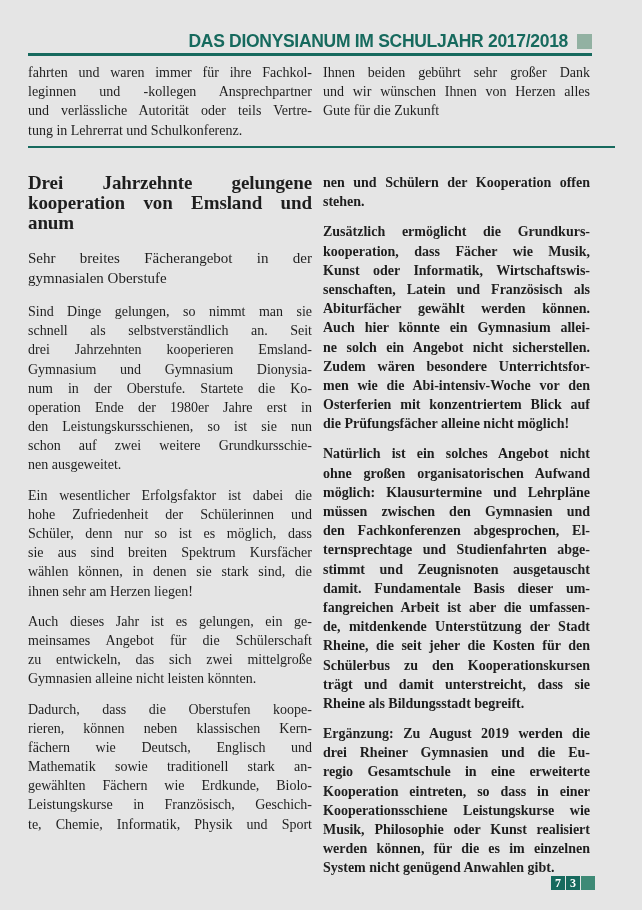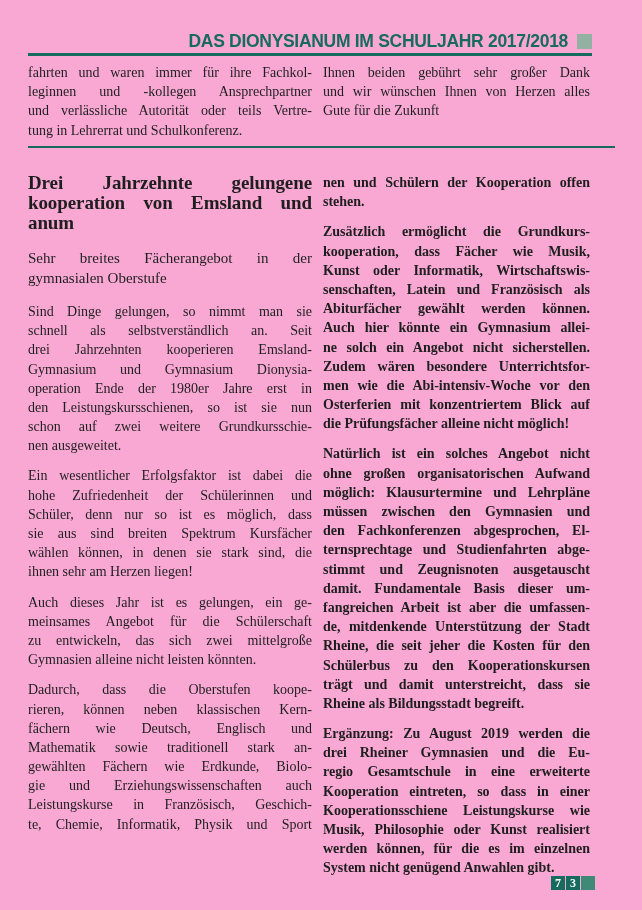--- a/index.html
+++ b/index.html
@@ -1,17 +1,17 @@
 <!DOCTYPE html>
 <html lang="de" style="--teal: #176a5e; --sage: #92b1a2; --mid-green: #3e8a76; --text: #1e1e1e;"><head>
 <meta charset="utf-8">
 <style>
   html,body { margin:0; padding:0; background:#ffffff; }
   .page {
-    position:relative; width:642px; height:910px; background:#f9a8d4;
+    position:relative; width:642px; height:910px; background:#e5e5e5;
     font-family:"Liberation Serif", serif; overflow:hidden;
   }
   
   .header-row {
     position:absolute; top:29px; left:28px; width:564px; height:24px;
     display:flex; align-items:center; justify-content:flex-end; gap:9px;
   }
   .header-title {
     color:var(--teal,#176a5e); font-family:"Liberation Sans", sans-serif;
     font-weight:bold; font-size:17.5px; letter-spacing:-0.3px; white-space:nowrap;
@@ -80,20 +80,21 @@
     <div class="article-subtitle">
         <div class="ln">Sehr breites Fächerangebot in der</div>
         <div class="ln last">gymnasialen Oberstufe</div>
       </div>
     <div>
         <div class="para">
           <div class="ln">Sind Dinge gelungen, so nimmt man sie</div>
           <div class="ln">schnell als selbstverständlich an. Seit</div>
           <div class="ln">drei Jahrzehnten kooperieren Emsland-</div>
           <div class="ln">Gymnasium und Gymnasium Dionysia-</div>
+          <div class="ln">num in der Oberstufe. Startete die Ko-</div>
           <div class="ln">operation Ende der 1980er Jahre erst in</div>
           <div class="ln">den Leistungskursschienen, so ist sie nun</div>
           <div class="ln">schon auf zwei weitere Grundkursschie-</div>
           <div class="ln last">nen ausgeweitet.</div>
         </div>
         <div class="para">
           <div class="ln">Ein wesentlicher Erfolgsfaktor ist dabei die</div>
           <div class="ln">hohe Zufriedenheit der Schülerinnen und</div>
           <div class="ln">Schüler, denn nur so ist es möglich, dass</div>
           <div class="ln">sie aus sind breiten Spektrum Kursfächer</div>
@@ -105,21 +106,20 @@
           <div class="ln">meinsames Angebot für die Schülerschaft</div>
           <div class="ln">zu entwickeln, das sich zwei mittelgroße</div>
           <div class="ln last">Gymnasien alleine nicht leisten könnten.</div>
         </div>
         <div class="para">
           <div class="ln">Dadurch, dass die Oberstufen koope-</div>
           <div class="ln">rieren, können neben klassischen Kern-</div>
           <div class="ln">fächern wie Deutsch, Englisch und</div>
           <div class="ln">Mathematik sowie traditionell stark an-</div>
           <div class="ln">gewählten Fächern wie Erdkunde, Biolo-</div>
-          <div class="ln">gie und Erziehungswissenschaften auch</div>
           <div class="ln">Leistungskurse in Französisch, Geschich-</div>
           <div class="ln">te, Chemie, Informatik, Physik und Sport</div>
         </div>
       </div>
   </section>
 
   <section class="col article-right">
       <div class="para">
         <div class="ln">nen und Schülern der Kooperation offen</div>
         <div class="ln last">stehen.</div>

